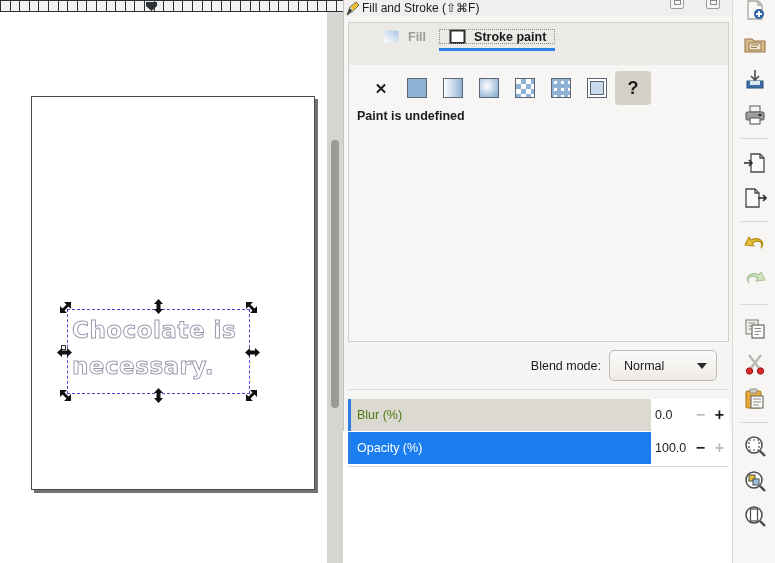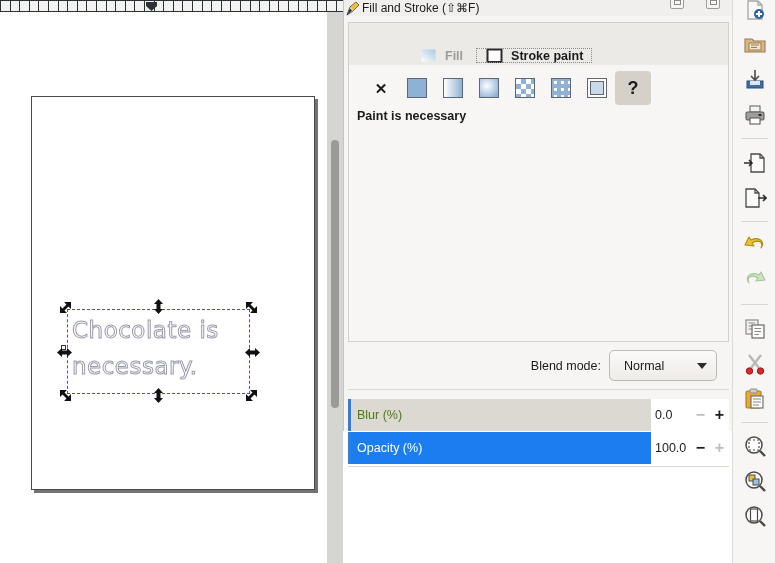--- a/index.html
+++ b/index.html
@@ -60,20 +60,21 @@
   }
   .sel-text {
     position: absolute;
     left: 5px;
     font-family: "DejaVu Sans", sans-serif;
     font-size: 23px;
     letter-spacing: 0.5px;
     color: transparent;
     -webkit-text-stroke: 1px #9b9bae;
     white-space: nowrap;
+    font-weight: bold;
   }
   .sel-text.l1 { top: 8px; }
   .sel-text.l2 { top: 44px; }
 
   .handle { position: absolute; width: 15px; height: 15px; }
   .handle svg { display: block; }
 
   #tiny-sq {
     position: absolute; left: -6px; top: 36px;
     width: 5px; height: 5px;
@@ -129,21 +130,21 @@
   #dlgbtn-1 { left: 326px; }
   #dlgbtn-2 { left: 362px; }
 
   
   #tabstrip {
     position: absolute; left: 4px; top: 22px;
     width: 381px; height: 44px;
     background: #eceae7;
     border: 1px solid #d3d0cc;
     border-bottom: 1px solid #c8c5c1;
-    display: flex; align-items: flex-end; padding-left: 37px;
+    display: flex; align-items: flex-start;
   }
   .tab {
     position: relative;
     display: flex; align-items: center; gap: 7px;
     padding: 0 11px;
     margin: 4px 0 0 0;
     cursor: default;
     font-size: 12.5px;
   }
   .tab .tablabel { font-weight: bold; color: #9d9b98; white-space: nowrap; }
@@ -434,21 +435,21 @@
         <div class="pbtn">
           <span class="swatch sw-unk">
               <i></i>
             </span>
         </div>
         <div class="pbtn selected">
           <span class="qmark">?</span>
         </div>
       </div>
 
-      <div id="paint-status">Paint is necessary</div>
+      <div id="paint-status">Paint is undefined</div>
     </div>
 
     <div id="blend-row">
       <span id="blend-label">Blend mode:</span>
       <div id="blend-select">
         <span>Normal</span>
         <span class="caret"></span>
       </div>
     </div>
 

